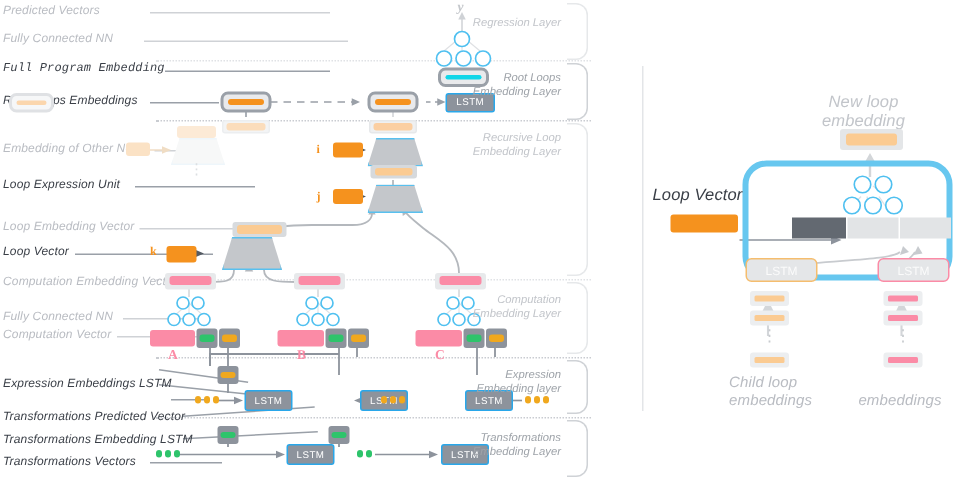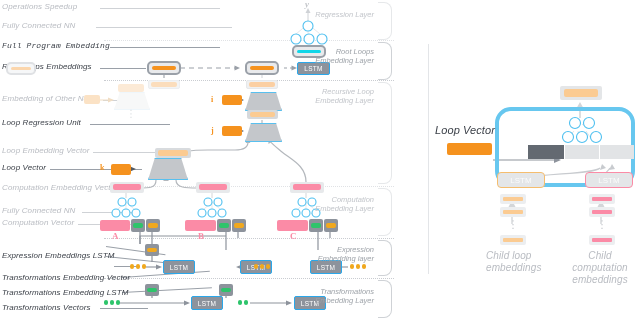--- a/index.html
+++ b/index.html
@@ -84,33 +84,33 @@
   <div class="leader" style="left:114px;top:189px;width:24px;"></div>
   <div class="leader" style="left:82px;top:212px;width:56px;"></div>
   <div class="leader" style="left:78px;top:224px;width:58px;"></div>
   <div class="leader dk" style="left:106px;top:246px;width:60px;transform:rotate(8deg);transform-origin:left center;"></div>
   <div class="leader dk" style="left:106px;top:256px;width:62px;transform:rotate(6deg);transform-origin:left center;"></div>
   <div class="leader dk" style="left:114px;top:266px;width:22px;"></div>
   <div class="leader dk" style="left:122px;top:277px;width:88px;transform:rotate(-4deg);transform-origin:left center;"></div>
   <div class="leader dk" style="left:122px;top:292px;width:90px;transform:rotate(-3deg);transform-origin:left center;"></div>
   <div class="leader dk" style="left:100px;top:308px;width:48px;"></div>
 
-  <div class="lbl" style="left:2px;top:2px;font-size:8px;">Operations Speedup</div>
+  <div class="lbl" style="left:2px;top:2px;font-size:8px;">Predicted Vectors</div>
   <div class="lbl" style="left:2px;top:21px;font-size:8px;">Fully Connected NN</div>
   <div class="lbl dark" style="left:2px;top:41px;font-size:8px;font-family:Liberation Mono, monospace;">Full Program Embedding</div>
   <div class="lbl dark" style="left:2px;top:62px;font-size:8px;">Root  Loops Embeddings</div>
   <div class="lbl" style="left:2px;top:94px;font-size:8px;">Embedding of Other Nests</div>
-  <div class="lbl dark" style="left:2px;top:118px;font-size:8px;">Loop Regression Unit</div>
+  <div class="lbl dark" style="left:2px;top:118px;font-size:8px;">Loop Expression Unit</div>
   <div class="lbl" style="left:2px;top:146px;font-size:8px;">Loop Embedding Vector</div>
   <div class="lbl dark" style="left:2px;top:163px;font-size:8px;">Loop Vector</div>
   <div class="lbl" style="left:2px;top:183px;font-size:8px;">Computation Embedding Vector</div>
   <div class="lbl" style="left:2px;top:206px;font-size:8px;">Fully Connected NN</div>
   <div class="lbl" style="left:2px;top:218px;font-size:8px;">Computation Vector</div>
   <div class="lbl dark" style="left:2px;top:251px;font-size:8px;">Expression Embeddings LSTM</div>
-  <div class="lbl dark" style="left:2px;top:273px;font-size:8px;">Transformations Embedding Vector</div>
+  <div class="lbl dark" style="left:2px;top:273px;font-size:8px;">Transformations Predicted Vector</div>
   <div class="lbl dark" style="left:2px;top:288px;font-size:8px;">Transformations Embedding LSTM</div>
   <div class="lbl dark" style="left:2px;top:303px;font-size:8px;">Transformations Vectors</div>
 
   <svg class="ovl">
 
     <path d="M308,12 L308,22" stroke="#cfd2d6" stroke-width="1" fill="none"></path>
     <polygon points="308,8 305.5,13 310.5,13" fill="#cfd2d6"></polygon>
 
     <path d="M296,34 L308,24 M308,34 L308,24 M320,34 L308,24" stroke="#dfe1e4" stroke-width=".8" fill="none"></path>
     <path d="M296,44 L296,38 M308,44 L304,38 M320,44 L318,38" stroke="#dfe1e4" stroke-width=".8" fill="none"></path>
@@ -388,20 +388,24 @@
     <span>Expression</span><br>
     <span>Embedding layer</span>
   </div>
   <div class="brklbl dark" style="left:286px;top:288px;width:88px;font-size:7.5px;">
     <span>Transformations</span><br>
     <span>Embedding Layer</span>
   </div>
 
   <div class="vline" style="left:428px;top:44px;height:230px;"></div>
 
+  <div class="lbl" style="left:548px;top:62px;font-size:11px;color:#c2c5ca;text-align:center;line-height:1.15;">
+    <span>New loop</span><br>
+    <span>embedding</span>
+  </div>
 
   <div class="box" style="left:560px;top:86px;width:42px;height:14px;background:#e4e6e8;border-radius:2px;"></div>
   <div class="box orangebar soft" style="left:564px;top:89px;width:34px;height:8px;"></div>
 
   <div class="roundrect" style="left:495px;top:107px;width:140px;height:80px;"></div>
 
   <div class="lbl dark" style="left:435px;top:124px;font-size:11px;color:#3a3f47;">Loop Vector</div>
   <div class="box orangebar" style="left:447px;top:143px;width:45px;height:12px;"></div>
 
   <svg class="nn" style="left:558px;top:115px;width:48px;height:32px;">
@@ -439,17 +443,17 @@
   <div class="dots" style="left:594px;top:220px;width:16px;font-size:11px;">⋮</div>
   <div class="stackbox" style="left:589px;top:235px;width:26px;height:10px;">
       <i class="pinkbar"></i>
     </div>
 
   <div class="lbl" style="left:486px;top:250px;width:56px;font-size:10px;line-height:1.2;white-space:normal;">
     <span>Child loop</span><br>
     <span>embeddings</span>
   </div>
   <div class="lbl" style="left:560px;top:250px;width:80px;font-size:10px;text-align:center;line-height:1.2;white-space:normal;">
-    <span>Child computation</span><br>
+    <br>
     <span>embeddings</span>
   </div>
 
 </div>
 
 </body></html>

